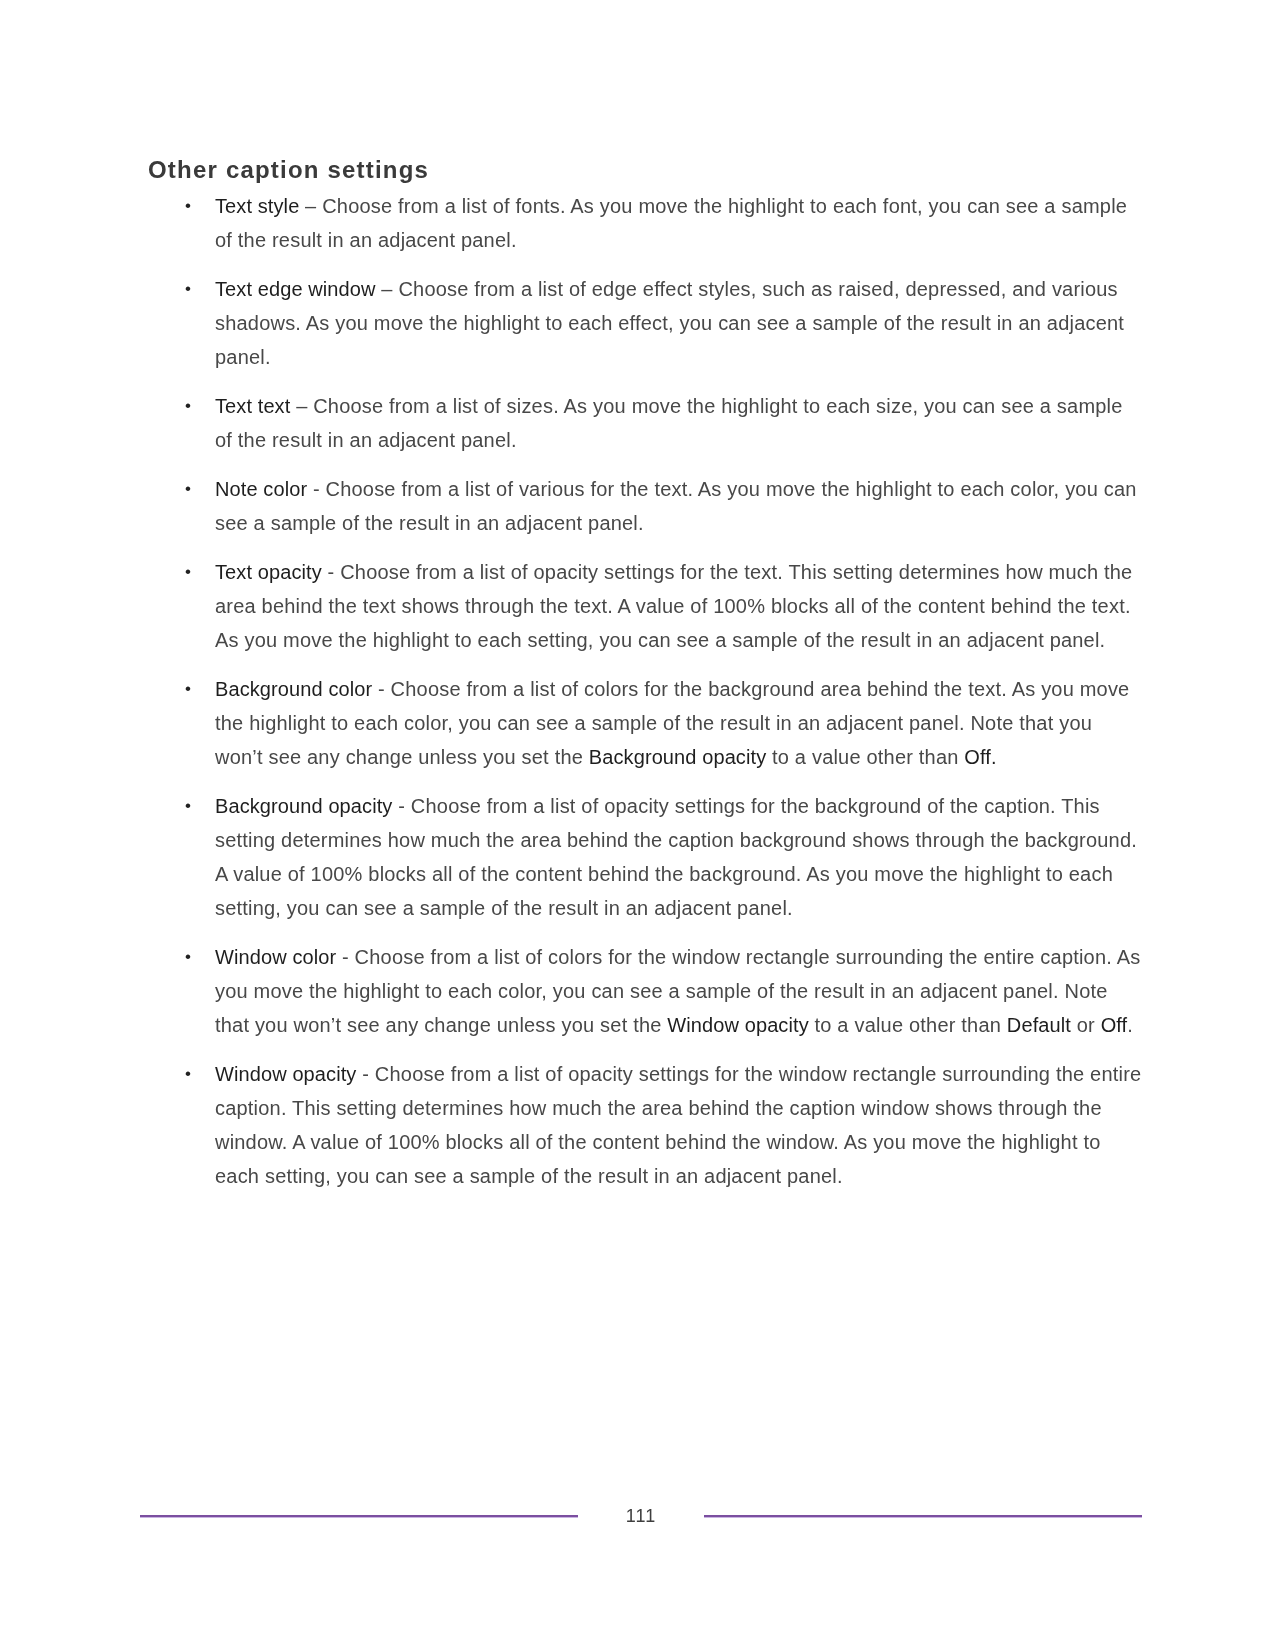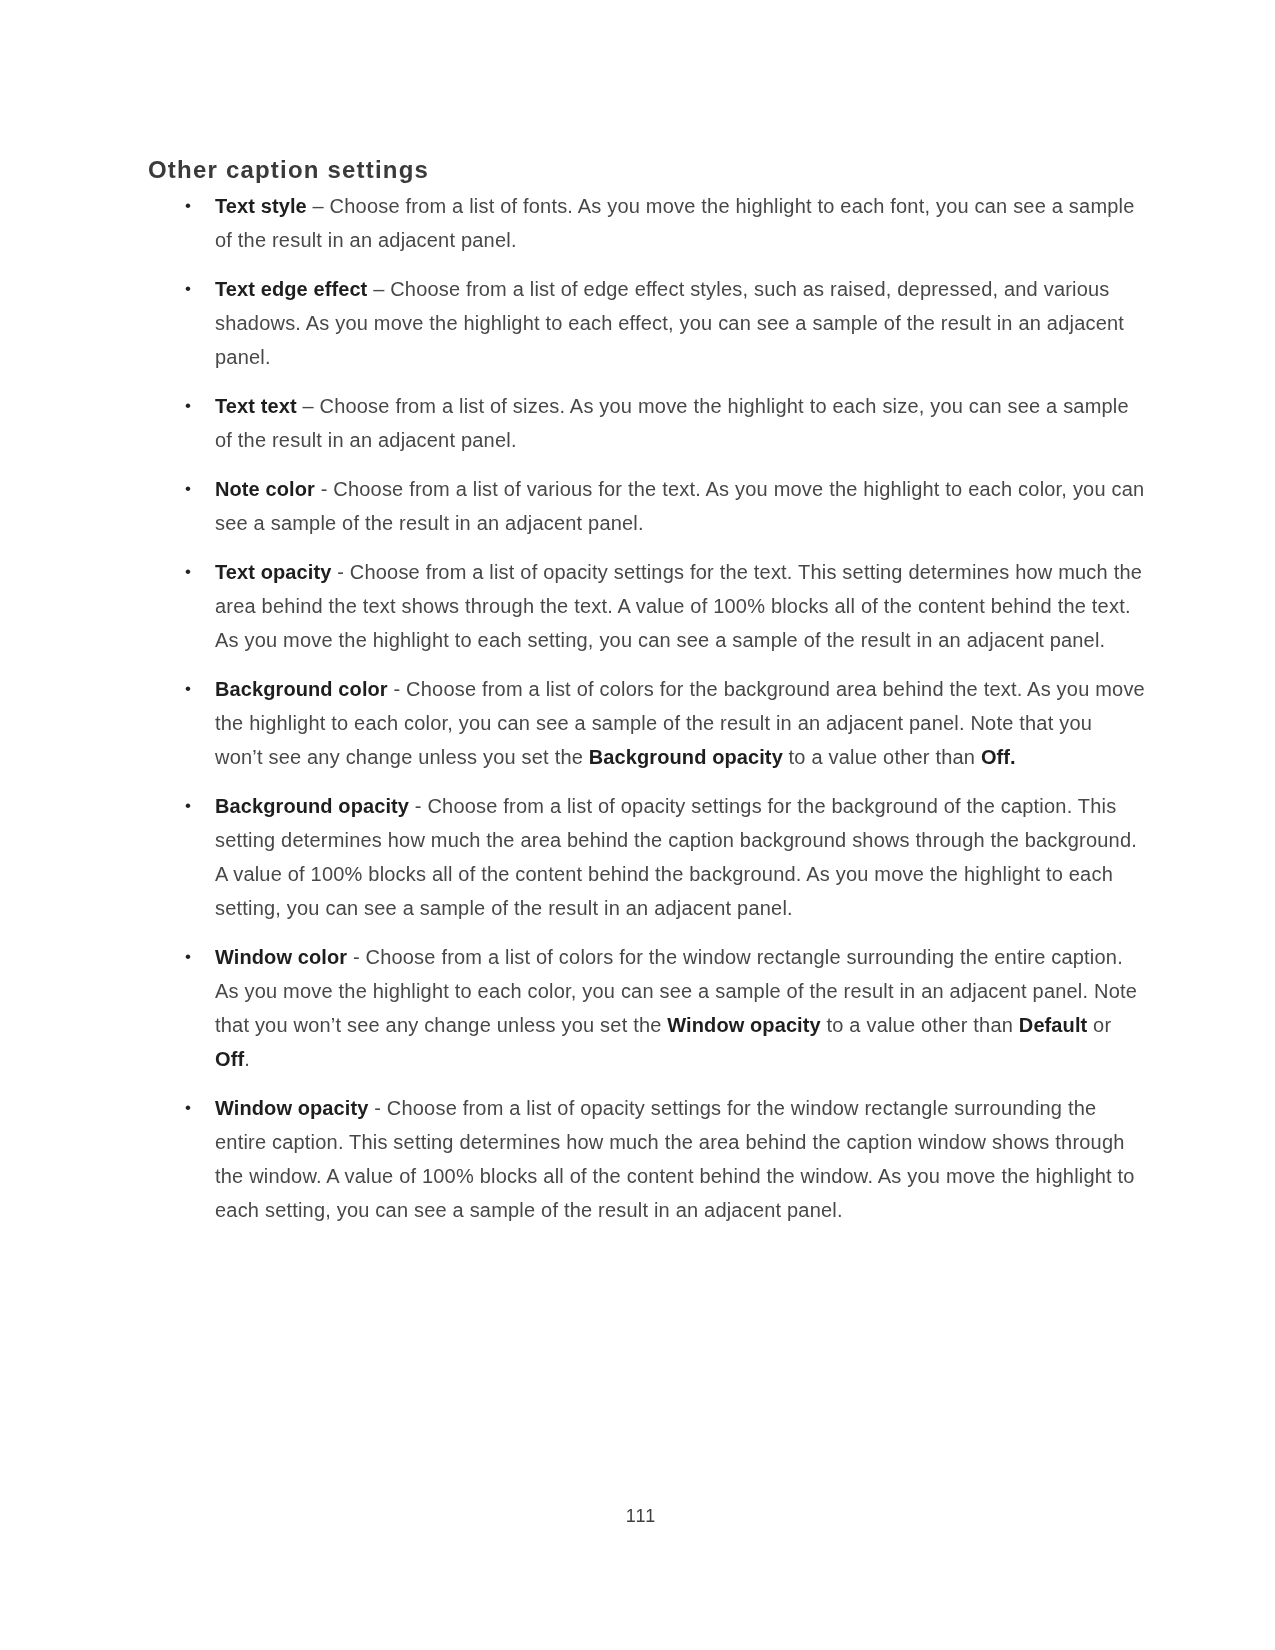--- a/index.html
+++ b/index.html
@@ -49,53 +49,52 @@
     color: var(--body-text);
   }
   .bullet-list .marker {
     position: absolute;
     left: 2px;
     top: 0;
     font-size: 17px;
     color: #222222;
   }
   .seg.bold {
-    font-weight: bold;
+    font-weight: normal;
     color: var(--bold-text);
     letter-spacing: 0.1px;
   }
   .page-footer {
     position: absolute;
     top: 1506px;
     left: 140px;
     right: 133px;
     display: flex;
     align-items: center;
-    flex-direction: column;
   }
   .page-footer .line {
     flex: 1;
     height: 3px;
     background: linear-gradient(to bottom, var(--line-top) 0%, var(--line-top) 55%, var(--line-bottom) 55%, var(--line-bottom) 100%);
   }
   .page-footer .num {
     padding: 0 48px;
     font-size: 18px;
     letter-spacing: 1px;
     color: var(--footer-text);
   }
 </style>
 </head>
 <body>
 
 <h1 class="page-heading">Other caption settings</h1>
 
 <ul class="bullet-list">
     <li><span class="marker">•</span><span class="seg bold">Text style</span><span class="seg"> – Choose from a list of fonts. As you move the highlight to each font, you can see a sample of the result in an adjacent panel.</span></li>
-    <li><span class="marker">•</span><span class="seg bold">Text edge effect</span><span class="seg"> – Choose from a list of edge effect styles, such as raised, depressed, and various shadows. As you move the highlight to each effect, you can see a sample of the result in an adjacent panel.</span></li>
+    <li><span class="marker">•</span><span class="seg bold">Text edge window</span><span class="seg"> – Choose from a list of edge effect styles, such as raised, depressed, and various shadows. As you move the highlight to each effect, you can see a sample of the result in an adjacent panel.</span></li>
     <li><span class="marker">•</span><span class="seg bold">Text text</span><span class="seg"> – Choose from a list of sizes. As you move the highlight to each size, you can see a sample of the result in an adjacent panel.</span></li>
     <li><span class="marker">•</span><span class="seg bold">Note color</span><span class="seg"> - Choose from a list of various for the text. As you move the highlight to each color, you can see a sample of the result in an adjacent panel.</span></li>
     <li><span class="marker">•</span><span class="seg bold">Text opacity</span><span class="seg"> - Choose from a list of opacity settings for the text. This setting determines how much the area behind the text shows through the text. A value of 100% blocks all of the content behind the text. As you move the highlight to each setting, you can see a sample of the result in an adjacent panel.</span></li>
     <li><span class="marker">•</span><span class="seg bold">Background color</span><span class="seg"> - Choose from a list of colors for the background area behind the text. As you move the highlight to each color, you can see a sample of the result in an adjacent panel. Note that you won’t see any change unless you set the </span><span class="seg bold">Background opacity</span><span class="seg"> to a value other than </span><span class="seg bold">Off.</span></li>
     <li><span class="marker">•</span><span class="seg bold">Background opacity</span><span class="seg"> - Choose from a list of opacity settings for the background of the caption. This setting determines how much the area behind the caption background shows through the background. A value of 100% blocks all of the content behind the background. As you move the highlight to each setting, you can see a sample of the result in an adjacent panel.</span></li>
     <li><span class="marker">•</span><span class="seg bold">Window color</span><span class="seg"> - Choose from a list of colors for the window rectangle surrounding the entire caption. As you move the highlight to each color, you can see a sample of the result in an adjacent panel. Note that you won’t see any change unless you set the </span><span class="seg bold">Window opacity</span><span class="seg"> to a value other than </span><span class="seg bold">Default</span><span class="seg"> or </span><span class="seg bold">Off</span><span class="seg">.</span></li>
     <li><span class="marker">•</span><span class="seg bold">Window opacity</span><span class="seg"> - Choose from a list of opacity settings for the window rectangle surrounding the entire caption. This setting determines how much the area behind the caption window shows through the window. A value of 100% blocks all of the content behind the window. As you move the highlight to each setting, you can see a sample of the result in an adjacent panel.</span></li>
   </ul>
 
 <div class="page-footer">

